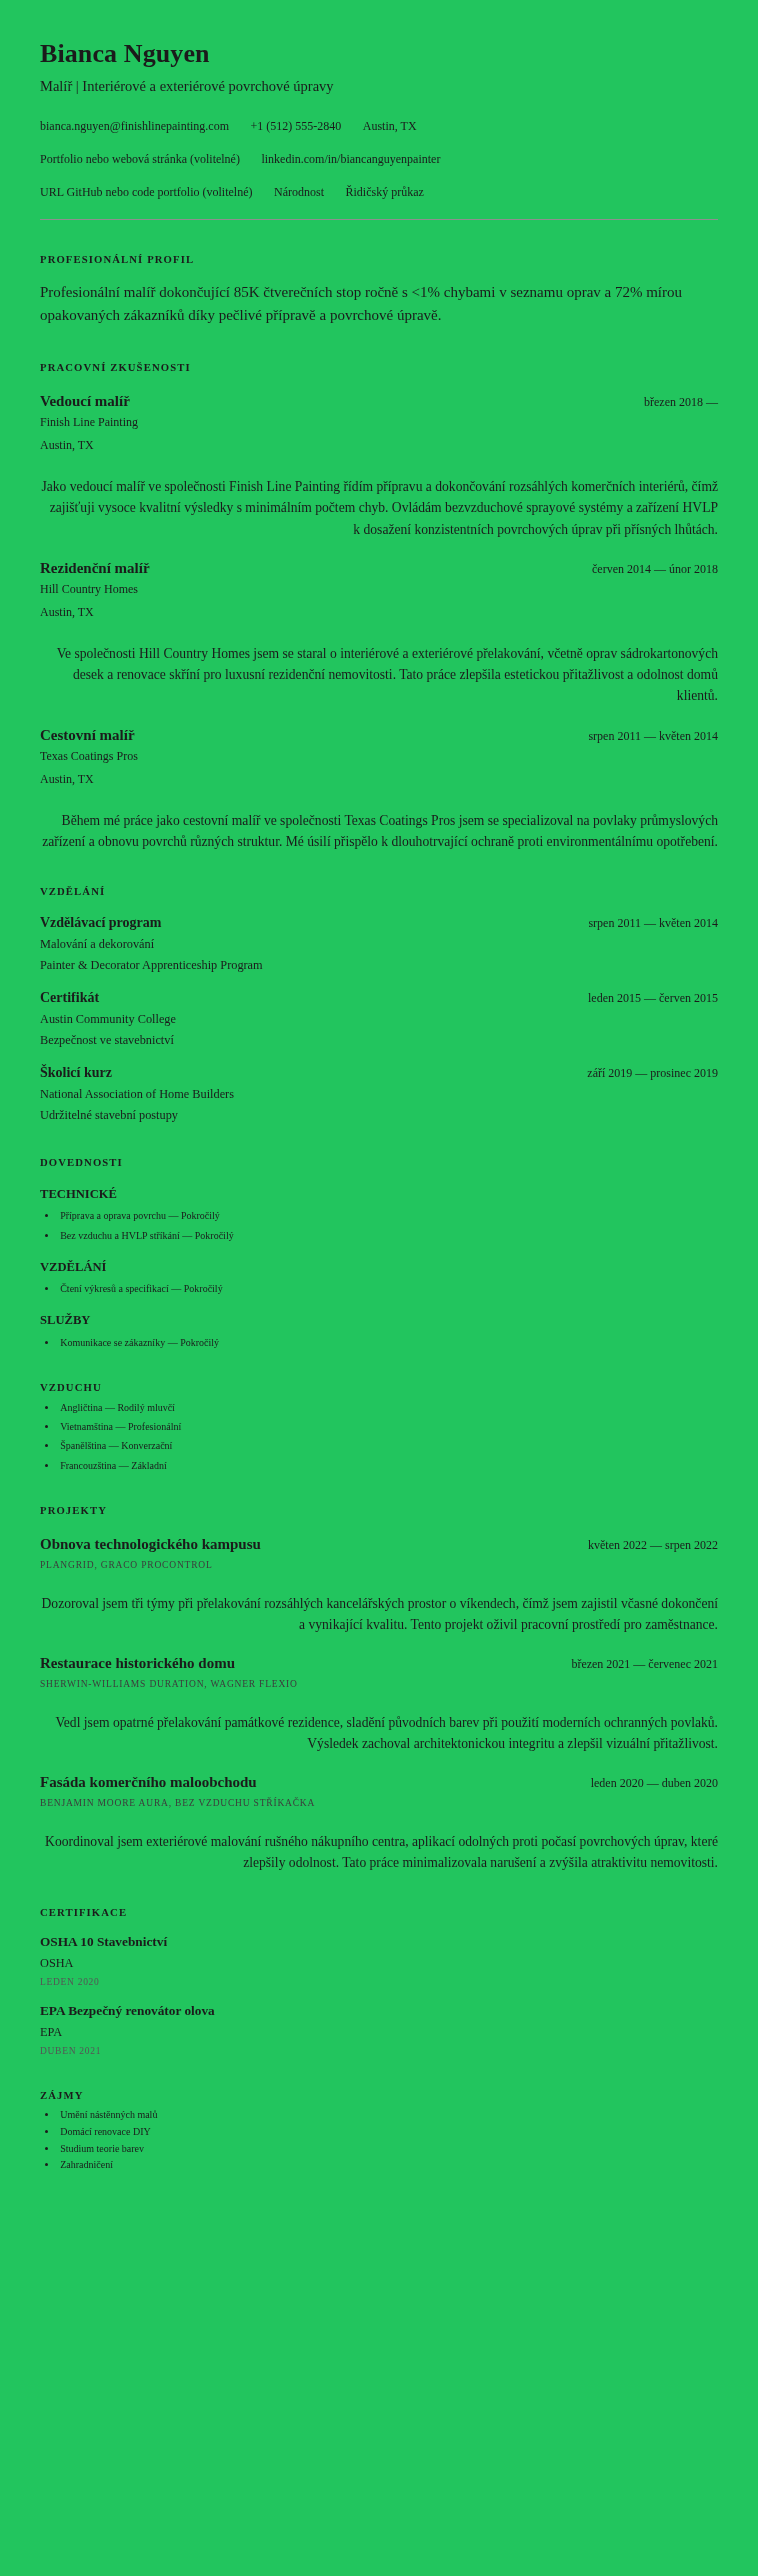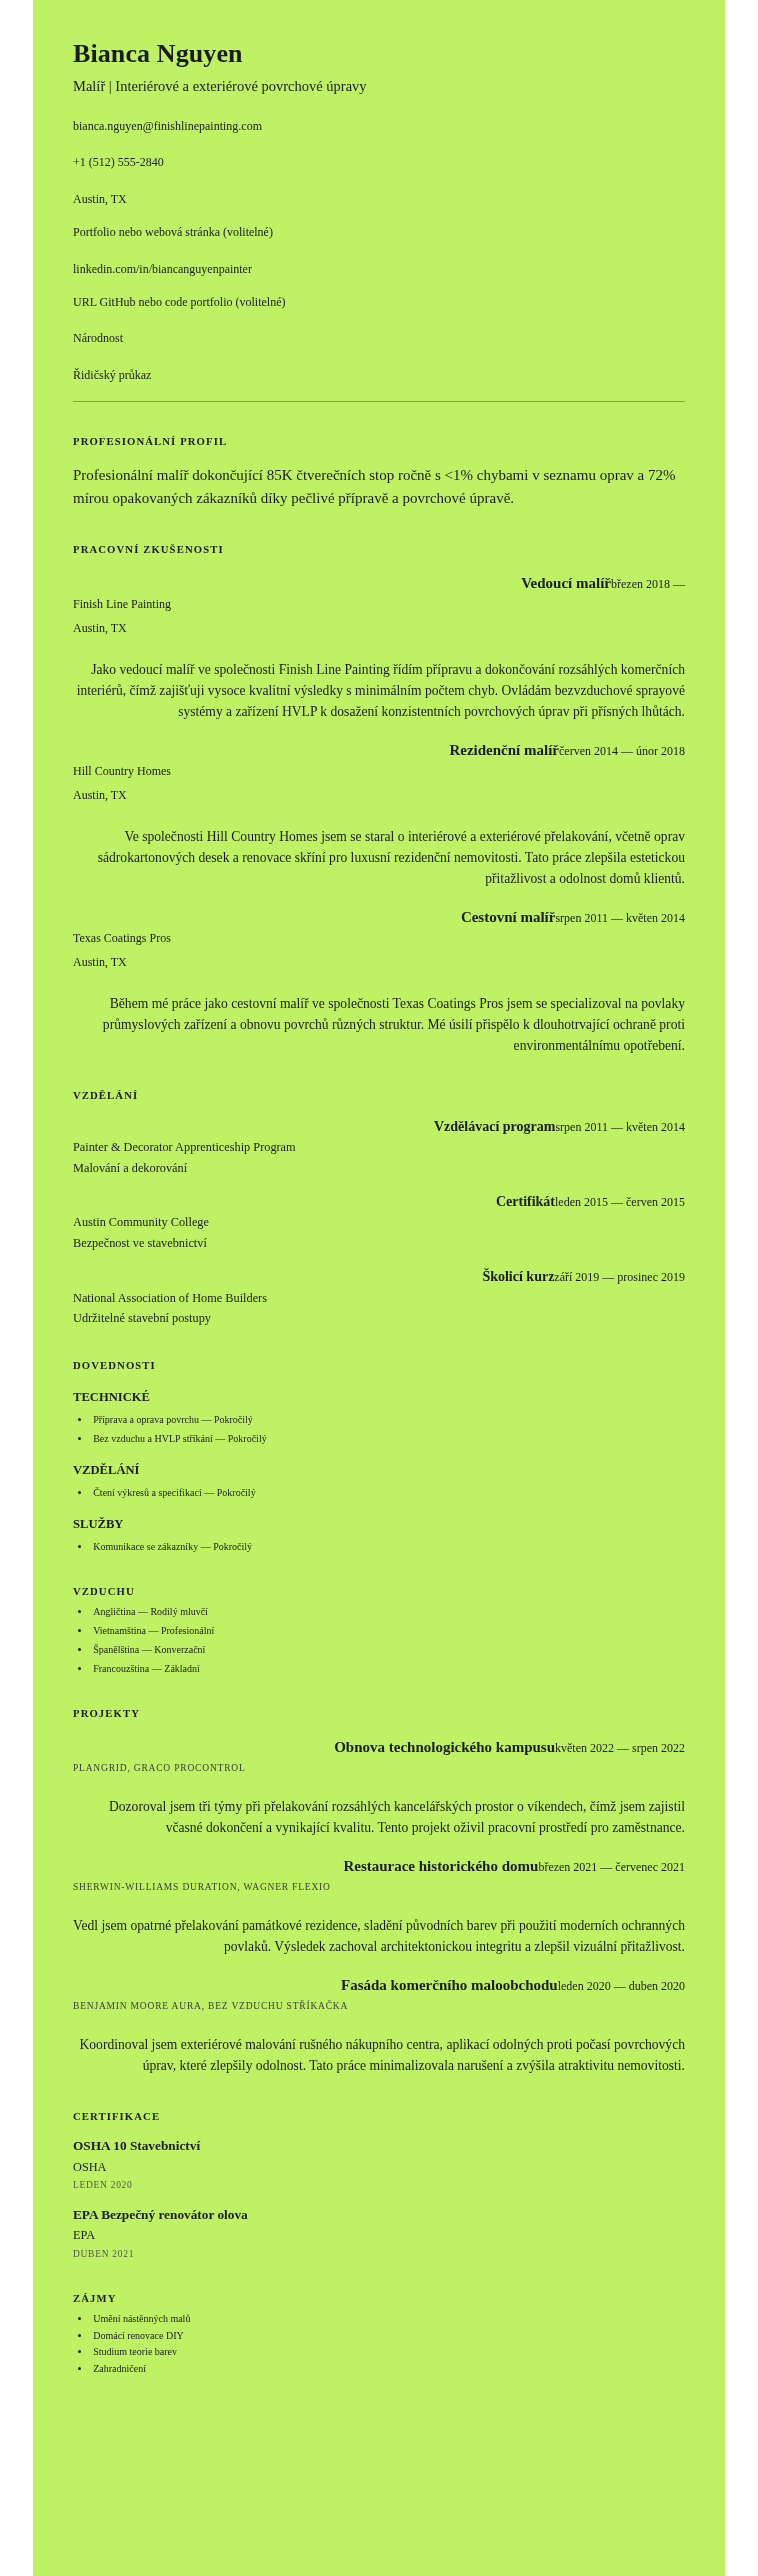--- a/index.html
+++ b/index.html
@@ -1,64 +1,63 @@
 <!DOCTYPE html>
 <html lang="cs" style="font-size:10px"><head>
 <meta charset="utf-8">
 <style>
   * { box-sizing: border-box; }
   html, body { margin: 0; padding: 0; background: #ffffff; }
   .page {
-    width: 692px;
+    width: 758px;
     min-height: 2576px;
     margin: 0 auto;
     padding: 39px 40px 24px 40px;
     font-family: "Liberation Serif", serif;
     color: #1b1b1b;
-    background: #bef264;
+    background: #22c55e;
   }
   h1.name {
     font-size: 26px;
     font-weight: 700;
     margin: 0;
     letter-spacing: 0.1px;
   }
   .subtitle {
     font-size: 14.5px;
     margin-top: 8.8px;
   }
   .contact-block { margin-top: 24px; }
   .contact-row {
     display: flex;
     flex-wrap: wrap;
     gap: 21.5px;
     font-size: 12px;
     margin-bottom: 18.3px;
-    flex-direction: column;
   }
   hr.divider {
     border: none;
     border-top: 0.6px solid #8f8f8f;
     margin: 2.5px 0 0 0;
   }
   section h2.section-heading {
     font-size: 10.7px;
     font-weight: 700;
     letter-spacing: 1.1px;
     margin: 33px 0 0 0;
   }
   p.body-text {
     font-size: 15px;
     line-height: 1.55;
     margin: 16.4px 0 0 0;
   }
   .entry { margin-top: 20px; }
   .entry-head {
     display: flex;
-    justify-content: flex-end;
+    justify-content: space-between;
     align-items: baseline;
   }
   h3.entry-title {
     font-size: 15px;
     font-weight: 700;
     margin: 0;
   }
   .dates {
     font-size: 12px;
     white-space: nowrap;
@@ -174,22 +173,22 @@
   </section>
 
   <section>
     <h2 class="section-heading">VZDĚLÁNÍ</h2>
 
     <article class="edu-entry">
       <div class="entry-head">
         <h3 class="edu-title">Vzdělávací program</h3>
         <span class="dates">srpen 2011 — květen 2014</span>
       </div>
+      <div class="edu-line">Malování a dekorování</div>
       <div class="edu-line">Painter &amp; Decorator Apprenticeship Program</div>
-      <div class="edu-line">Malování a dekorování</div>
     </article>
 
     <article class="edu-entry">
       <div class="entry-head">
         <h3 class="edu-title">Certifikát</h3>
         <span class="dates">leden 2015 — červen 2015</span>
       </div>
       <div class="edu-line">Austin Community College</div>
       <div class="edu-line">Bezpečnost ve stavebnictví</div>
     </article>

